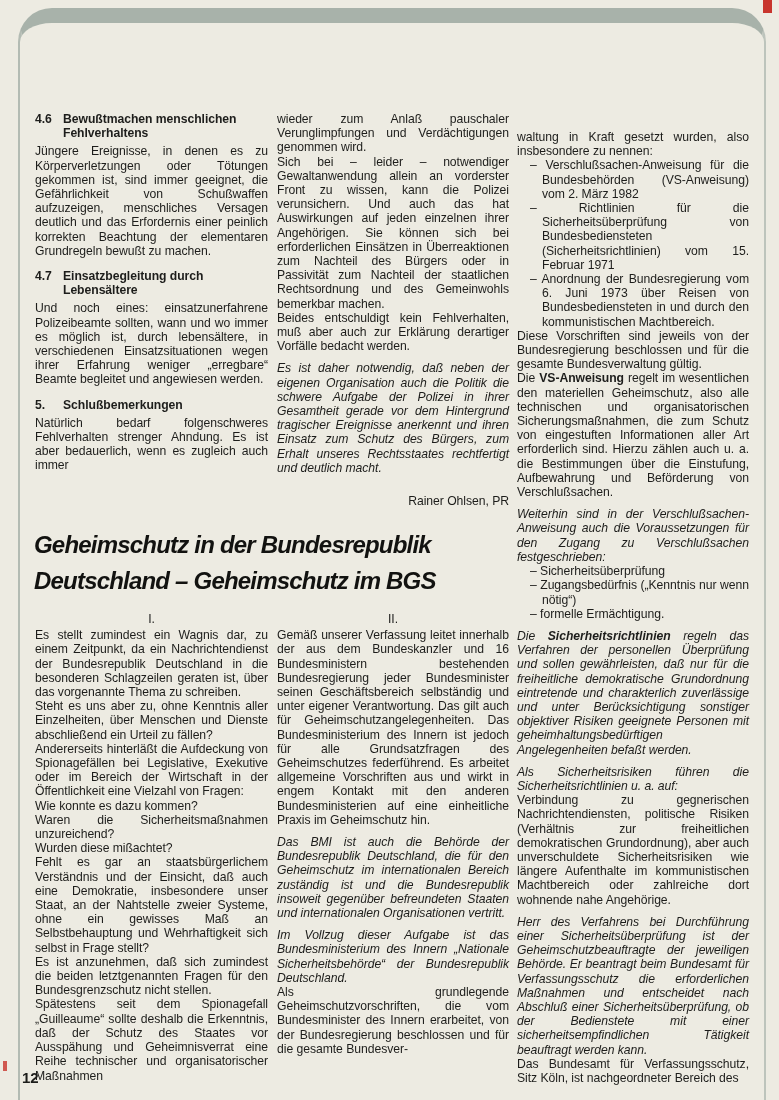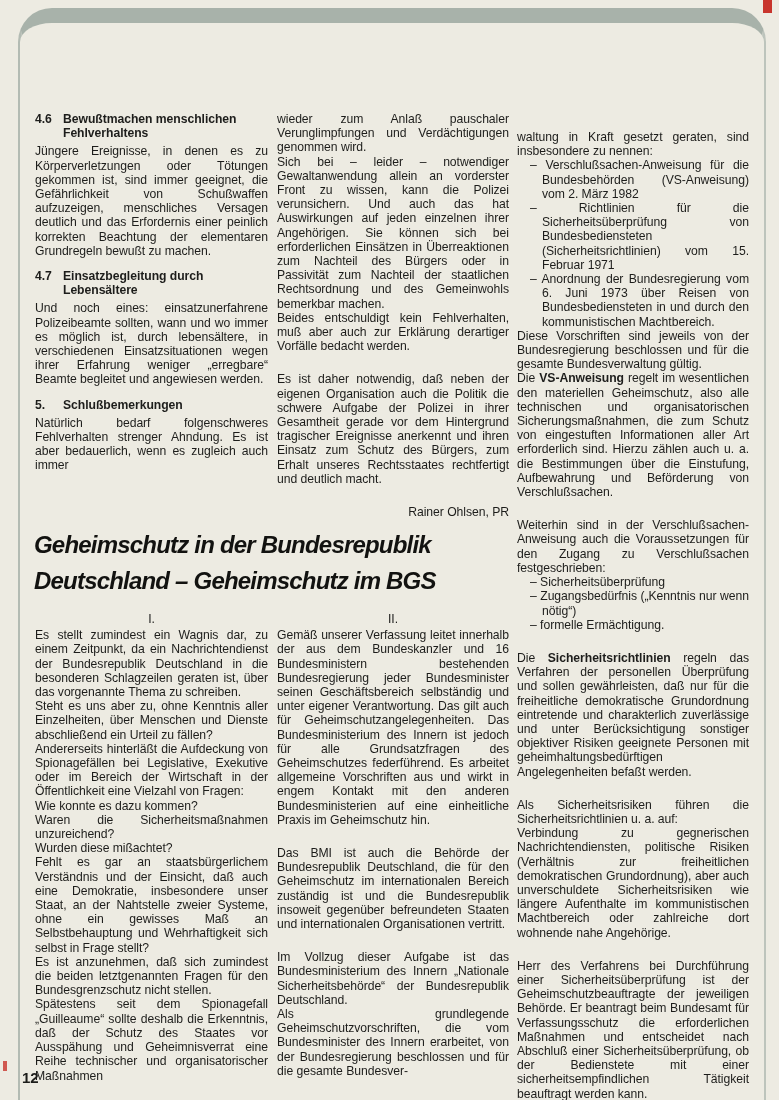--- a/index.html
+++ b/index.html
@@ -27,21 +27,21 @@
     font-size:12.2px;line-height:14.2px;text-align:justify;
     letter-spacing:-0.05px;
   }
   .col1top{left:35px;top:112px;}
   .col2top{left:277px;top:112px;width:232px;}
   .col3   {left:517px;top:130px;width:232px;}
   .col1bot{left:35px;top:612px;}
   .col2bot{left:277px;top:612px;width:232px;}
 
   .blk{margin:0;}
-  .blk.gap{margin-top:19px;}
+  .blk.gap{margin-top:8px;font-style:italic;}
   .blk.gap2{margin-top:44px;}
   .blk.heading{font-weight:700;padding-left:28px;text-indent:-28px;margin:11px 0 4px;text-align:left;}
   .col > .blk:first-child{margin-top:0;}
   .hnum{display:inline-block;width:28px;text-indent:0;}
   .blk.dash{padding-left:12px;text-indent:-12px;margin-left:13px;}
   .blk.center{text-align:center;margin-bottom:2px;}
   .blk.right{text-align:right;margin-top:19px;}
   .blk b{font-weight:700;}
 
   .headline{
@@ -73,21 +73,21 @@
       <div class="blk para">Natürlich bedarf folgenschweres Fehlverhalten strenger Ahndung. Es ist aber bedauerlich, wenn es zugleich auch immer</div>
     </section>
   <section class="col col2top">
       <div class="blk para">wieder zum Anlaß pauschaler Verunglimpfungen und Verdächtigungen genommen wird.</div>
       <div class="blk para">Sich bei – leider – notwendiger Gewaltanwendung allein an vorderster Front zu wissen, kann die Polizei verunsichern. Und auch das hat Auswirkungen auf jeden einzelnen ihrer Angehörigen. Sie können sich bei erforderlichen Einsätzen in Überreaktionen zum Nachteil des Bürgers oder in Passivität zum Nachteil der staatlichen Rechtsordnung und des Gemeinwohls bemerkbar machen.</div>
       <div class="blk para">Beides entschuldigt kein Fehlverhalten, muß aber auch zur Erklärung derartiger Vorfälle bedacht werden.</div>
       <div class="blk para gap">Es ist daher notwendig, daß neben der eigenen Organisation auch die Politik die schwere Aufgabe der Polizei in ihrer Gesamtheit gerade vor dem Hintergrund tragischer Ereignisse anerkennt und ihren Einsatz zum Schutz des Bürgers, zum Erhalt unseres Rechtsstaates rechtfertigt und deutlich macht.</div>
       <div class="blk right">Rainer Ohlsen, PR</div>
     </section>
   <section class="col col3">
-      <div class="blk para">waltung in Kraft gesetzt geraten, sind insbesondere zu nennen:</div>
+      <div class="blk para">waltung in Kraft gesetzt wurden, also insbesondere zu nennen:</div>
       <div class="blk dash">– Verschlußsachen-Anweisung für die Bundesbehörden (VS-Anweisung) vom 2. März 1982</div>
       <div class="blk dash">– Richtlinien für die Sicherheitsüberprüfung von Bundesbediensteten (Sicherheitsrichtlinien) vom 15. Februar 1971</div>
       <div class="blk dash">– Anordnung der Bundesregierung vom 6. Juni 1973 über Reisen von Bundesbediensteten in und durch den kommunistischen Machtbereich.</div>
       <div class="blk para">Diese Vorschriften sind jeweils von der Bundesregierung beschlossen und für die gesamte Bundesverwaltung gültig.</div>
       <div class="blk para">Die <b>VS-Anweisung</b> regelt im wesentlichen den materiellen Geheimschutz, also alle technischen und organisatorischen Sicherungsmaßnahmen, die zum Schutz von eingestuften Informationen aller Art erforderlich sind. Hierzu zählen auch u. a. die Bestimmungen über die Einstufung, Aufbewahrung und Beförderung von Verschlußsachen.</div>
       <div class="blk para gap">Weiterhin sind in der Verschlußsachen-Anweisung auch die Voraussetzungen für den Zugang zu Verschlußsachen festgeschrieben:</div>
       <div class="blk dash">– Sicherheitsüberprüfung</div>
       <div class="blk dash">– Zugangsbedürfnis („Kenntnis nur wenn nötig“)</div>
       <div class="blk dash">– formelle Ermächtigung.</div>
       <div class="blk para gap">Die <b>Sicherheitsrichtlinien</b> regeln das Verfahren der personellen Überprüfung und sollen gewährleisten, daß nur für die freiheitliche demokratische Grundordnung eintretende und charakterlich zuverlässige und unter Berücksichtigung sonstiger objektiver Risiken geeignete Personen mit geheimhaltungsbedürftigen Angelegenheiten befaßt werden.</div>

